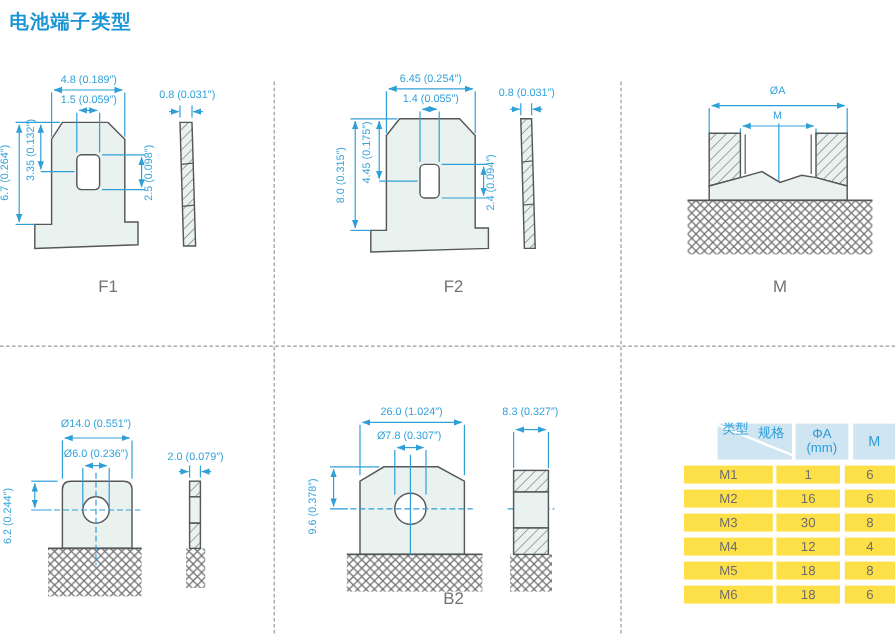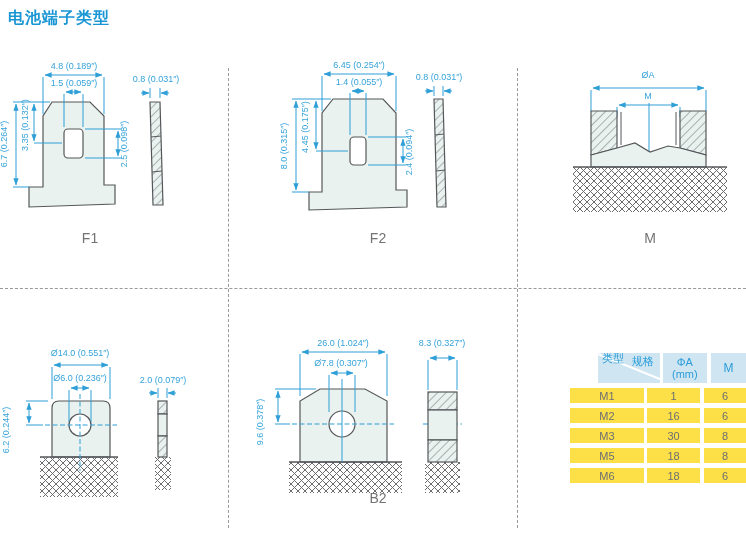--- a/index.html
+++ b/index.html
@@ -241,20 +241,25 @@
       <div class="td c1">M2</div>
       <div class="td c2">16</div>
       <div class="td c3">6</div>
     </div>
     <div class="trow">
       <div class="td c1">M3</div>
       <div class="td c2">30</div>
       <div class="td c3">8</div>
     </div>
     <div class="trow">
+      <div class="td c1">M4</div>
+      <div class="td c2">12</div>
+      <div class="td c3">4</div>
+    </div>
+    <div class="trow">
       <div class="td c1">M5</div>
       <div class="td c2">18</div>
       <div class="td c3">8</div>
     </div>
     <div class="trow">
       <div class="td c1">M6</div>
       <div class="td c2">18</div>
       <div class="td c3">6</div>
     </div>
   </div>

